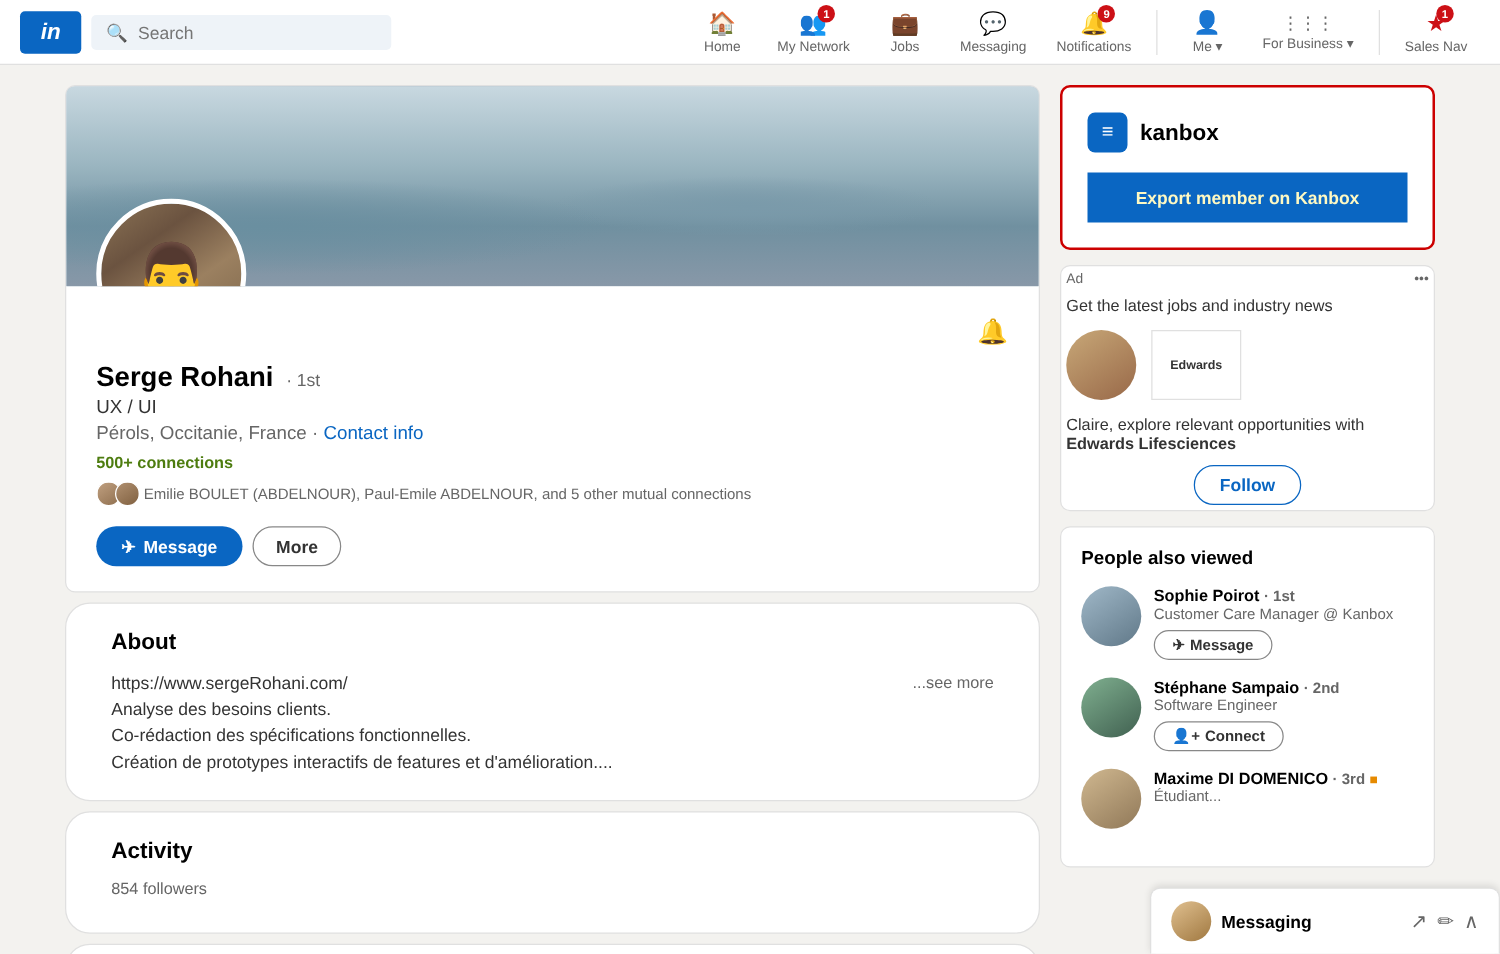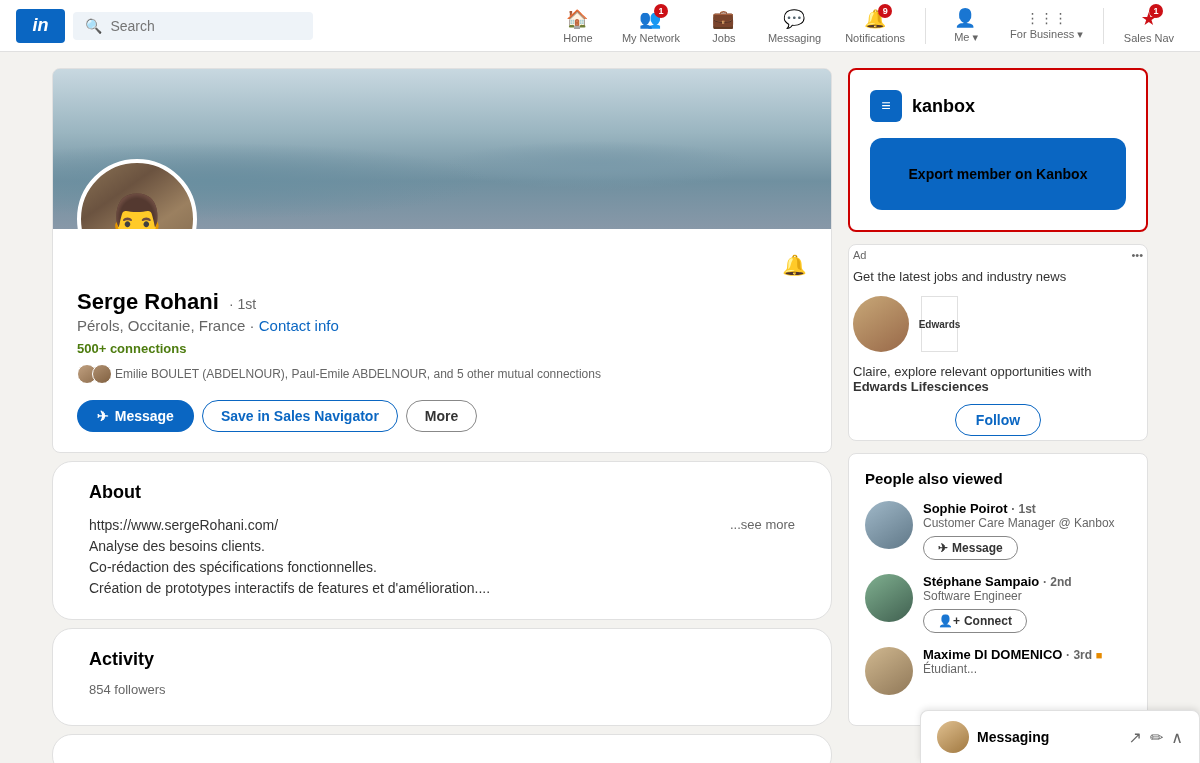--- a/index.html
+++ b/index.html
@@ -221,24 +221,24 @@
       width: 32px; height: 32px;
       background: #0a66c2;
       border-radius: 6px;
       display: flex; align-items: center; justify-content: center;
       color: #fff; font-size: 16px; font-weight: 700;
     }
     .kanbox-title { font-size: 18px; font-weight: 700; color: #000; }
     .btn-kanbox {
       width: 100%;
       background: #0a66c2;
-      color: #000000;
+      color: #fef9c3;
       border: none;
-      border-radius: 12px;
-      padding: 28px;
+      border-radius: 0;
+      padding: 12px;
       font-size: 14px;
       font-weight: 600;
       cursor: pointer;
     }
 
     
     .ad-card {
       background: #fff;
       border-radius: 8px;
       border: 1px solid #e0e0e0;
@@ -247,21 +247,21 @@
     }
     .ad-label { font-size: 11px; color: #666; display: flex; justify-content: space-between; align-items: center; margin-bottom: 8px; }
     .ad-desc { font-size: 13px; color: #333; margin-bottom: 12px; }
     .ad-company { display: flex; gap: 12px; margin-bottom: 12px; align-items: center; }
     .ad-avatar {
       width: 56px; height: 56px; border-radius: 50%;
       background: linear-gradient(145deg, #c8a878, #986848);
       flex-shrink: 0;
     }
     .ad-company-logo {
-      width: 37px; height: 56px; border: 1px solid #e0e0e0;
+      width: 72px; height: 56px; border: 1px solid #e0e0e0;
       display: flex; align-items: center; justify-content: center;
       font-size: 11px; font-weight: 700; color: #333;
       background: #fff;
     }
     .ad-follow-text { font-size: 13px; color: #333; margin-bottom: 10px; }
     .ad-follow-text strong { font-weight: 700; }
     .btn-follow {
       background: transparent;
       color: #0a66c2;
       border: 1.5px solid #0a66c2;
@@ -403,38 +403,38 @@
         <div class="profile-avatar-wrap">
           <div class="profile-avatar">👨</div>
         </div>
       </div>
       <div class="profile-body profile-relative">
         <span class="bell-icon">🔔</span>
         <div class="profile-name">
           <span>Serge Rohani</span>
           <span class="degree">· 1st</span>
         </div>
+        <div class="profile-title">UX / UI</div>
         <div class="profile-location">
           <span>Pérols, Occitanie, France</span>
           · <a>Contact info</a>
         </div>
         <a class="connections-link">500+ connections</a>
         <div class="mutual-section">
           <div class="mutual-avatars">
             <div class="mutual-avatar"></div>
             <div class="mutual-avatar" style="background:linear-gradient(145deg,#b09070,#806040)"></div>
           </div>
           <span class="mutual-text">Emilie BOULET (ABDELNOUR), Paul-Emile ABDELNOUR, and 5 other mutual connections</span>
         </div>
         <div class="profile-actions">
           <button class="btn-primary">
             <span>✈</span>
             <span>Message</span>
           </button>
-          <button class="btn-outline">Save in Sales Navigator</button>
           <button class="btn-outline-gray">More</button>
         </div>
       </div>
     </div>
 
     <div class="section-card">
       <div class="section-title">About</div>
       <div class="about-text">
         <span class="see-more">...see more</span>
         <span style="white-space:pre-line">https://www.sergeRohani.com/

